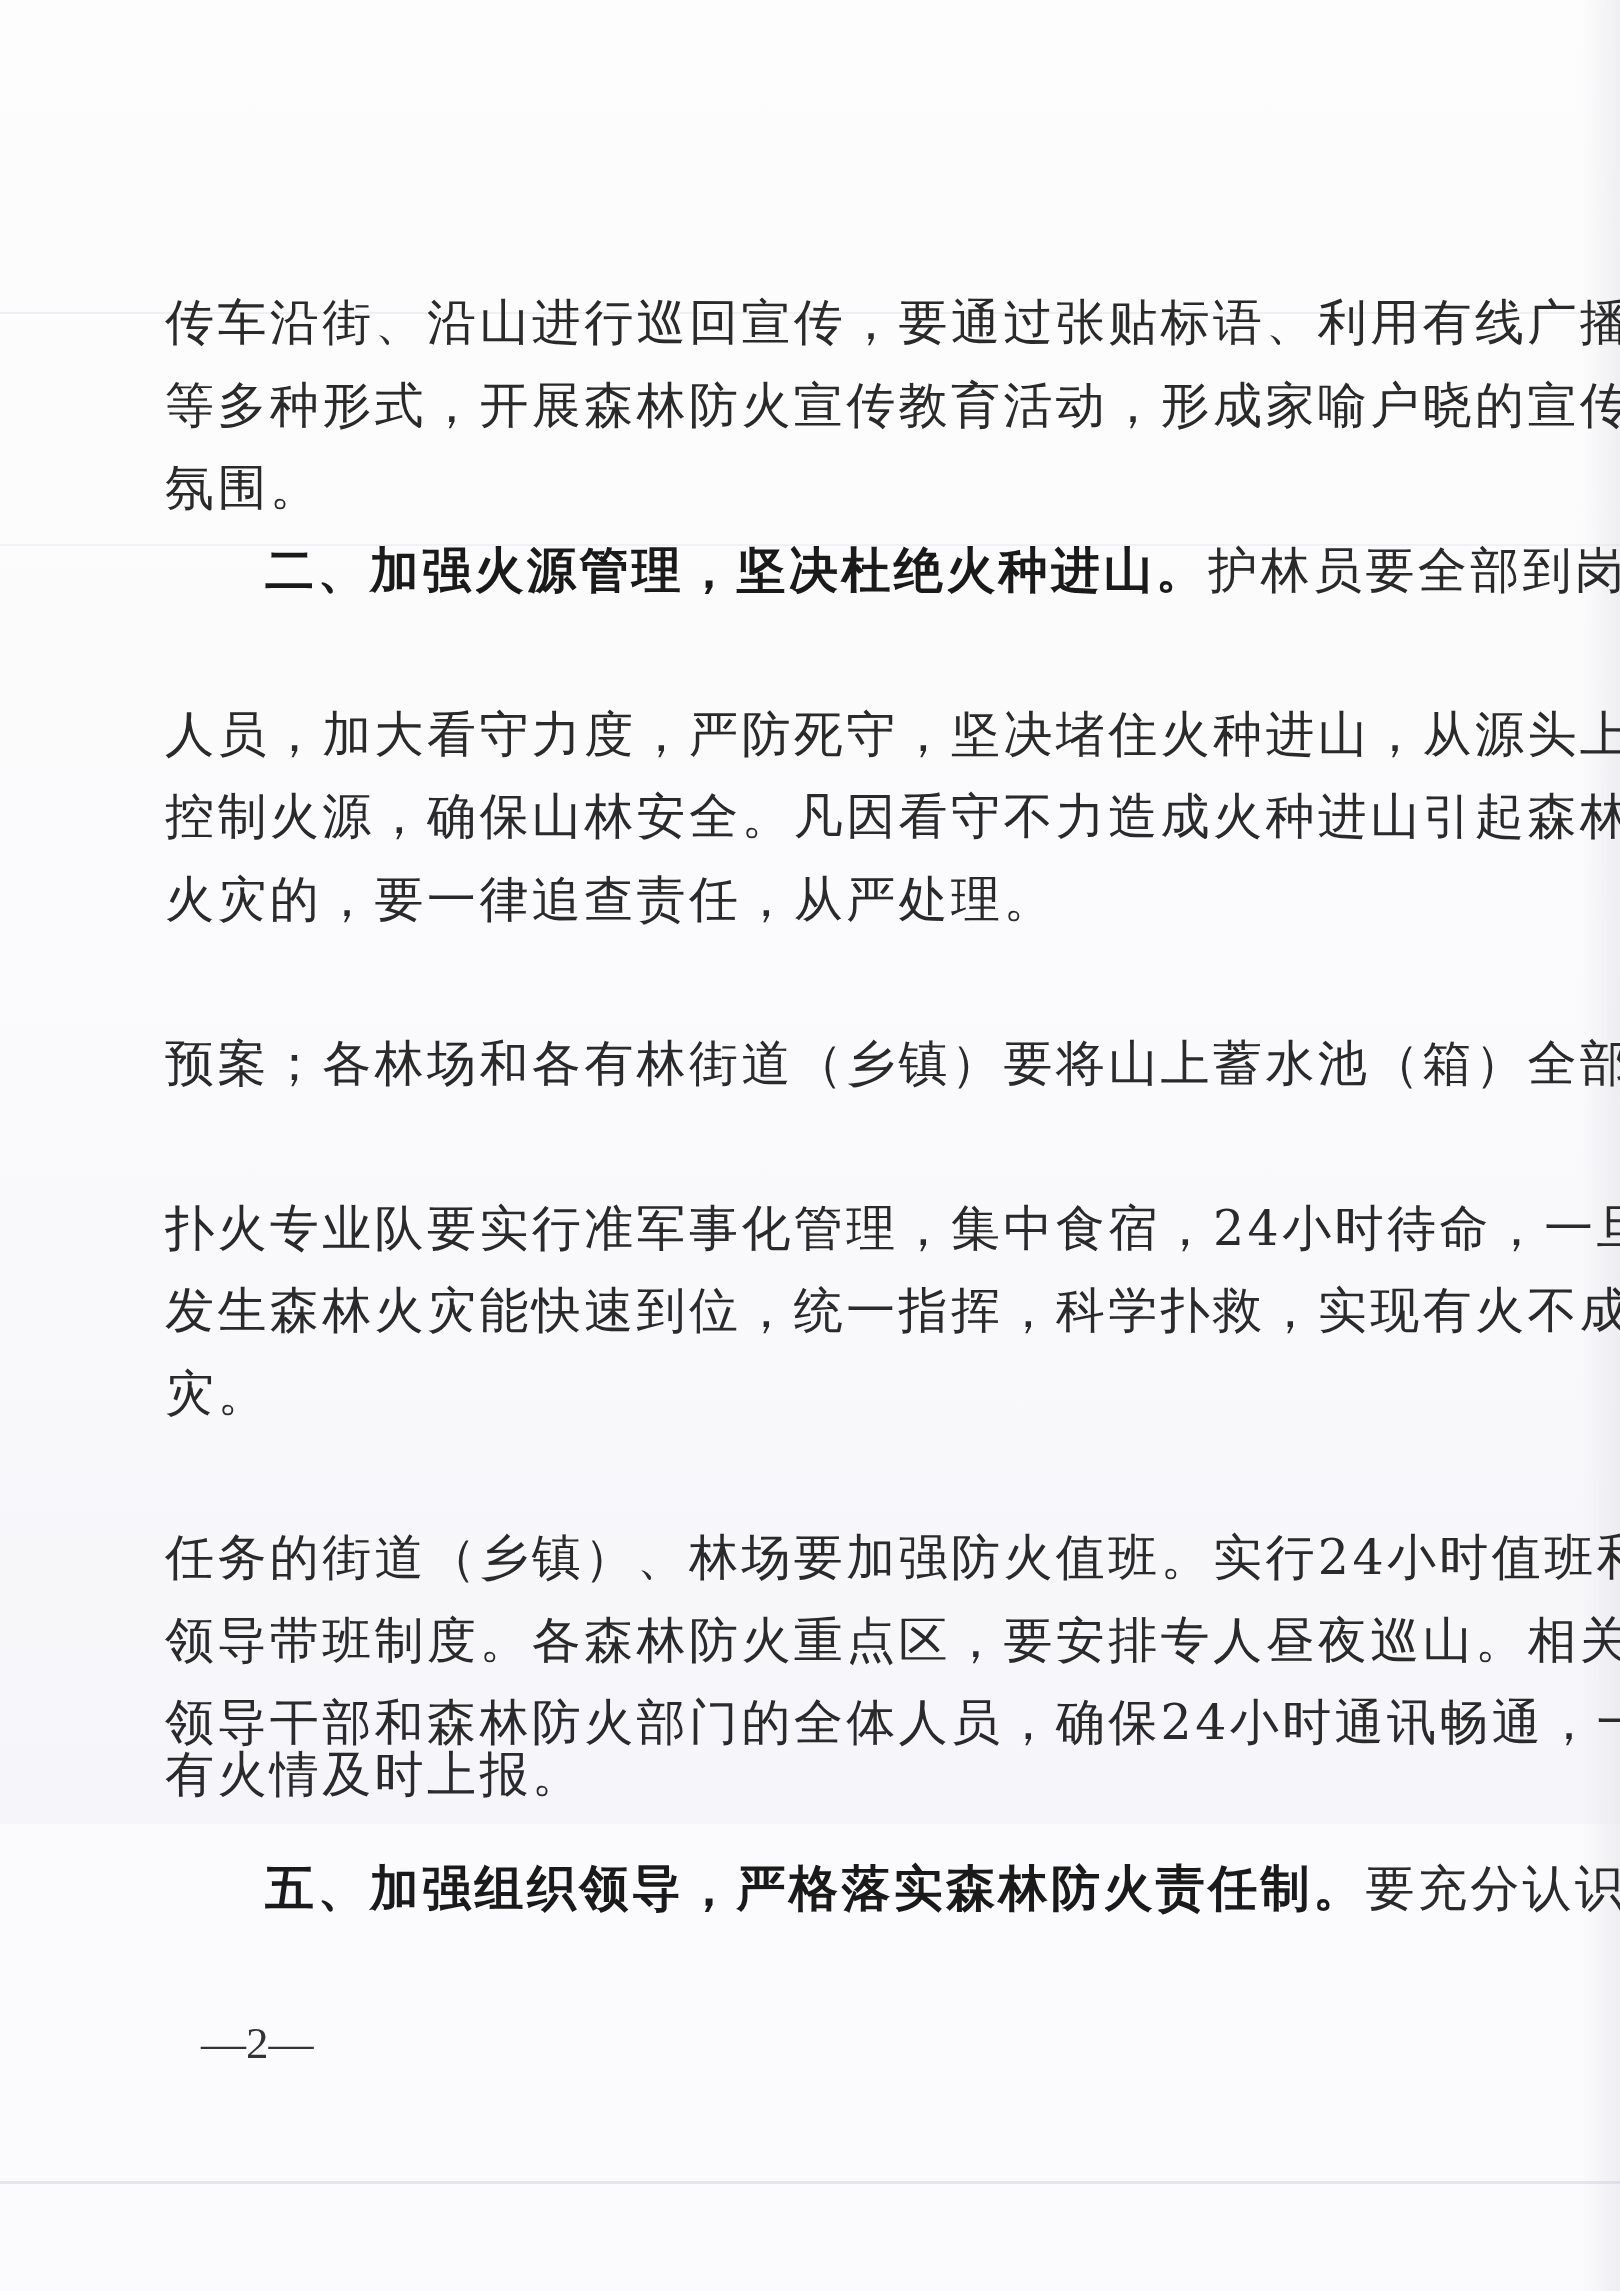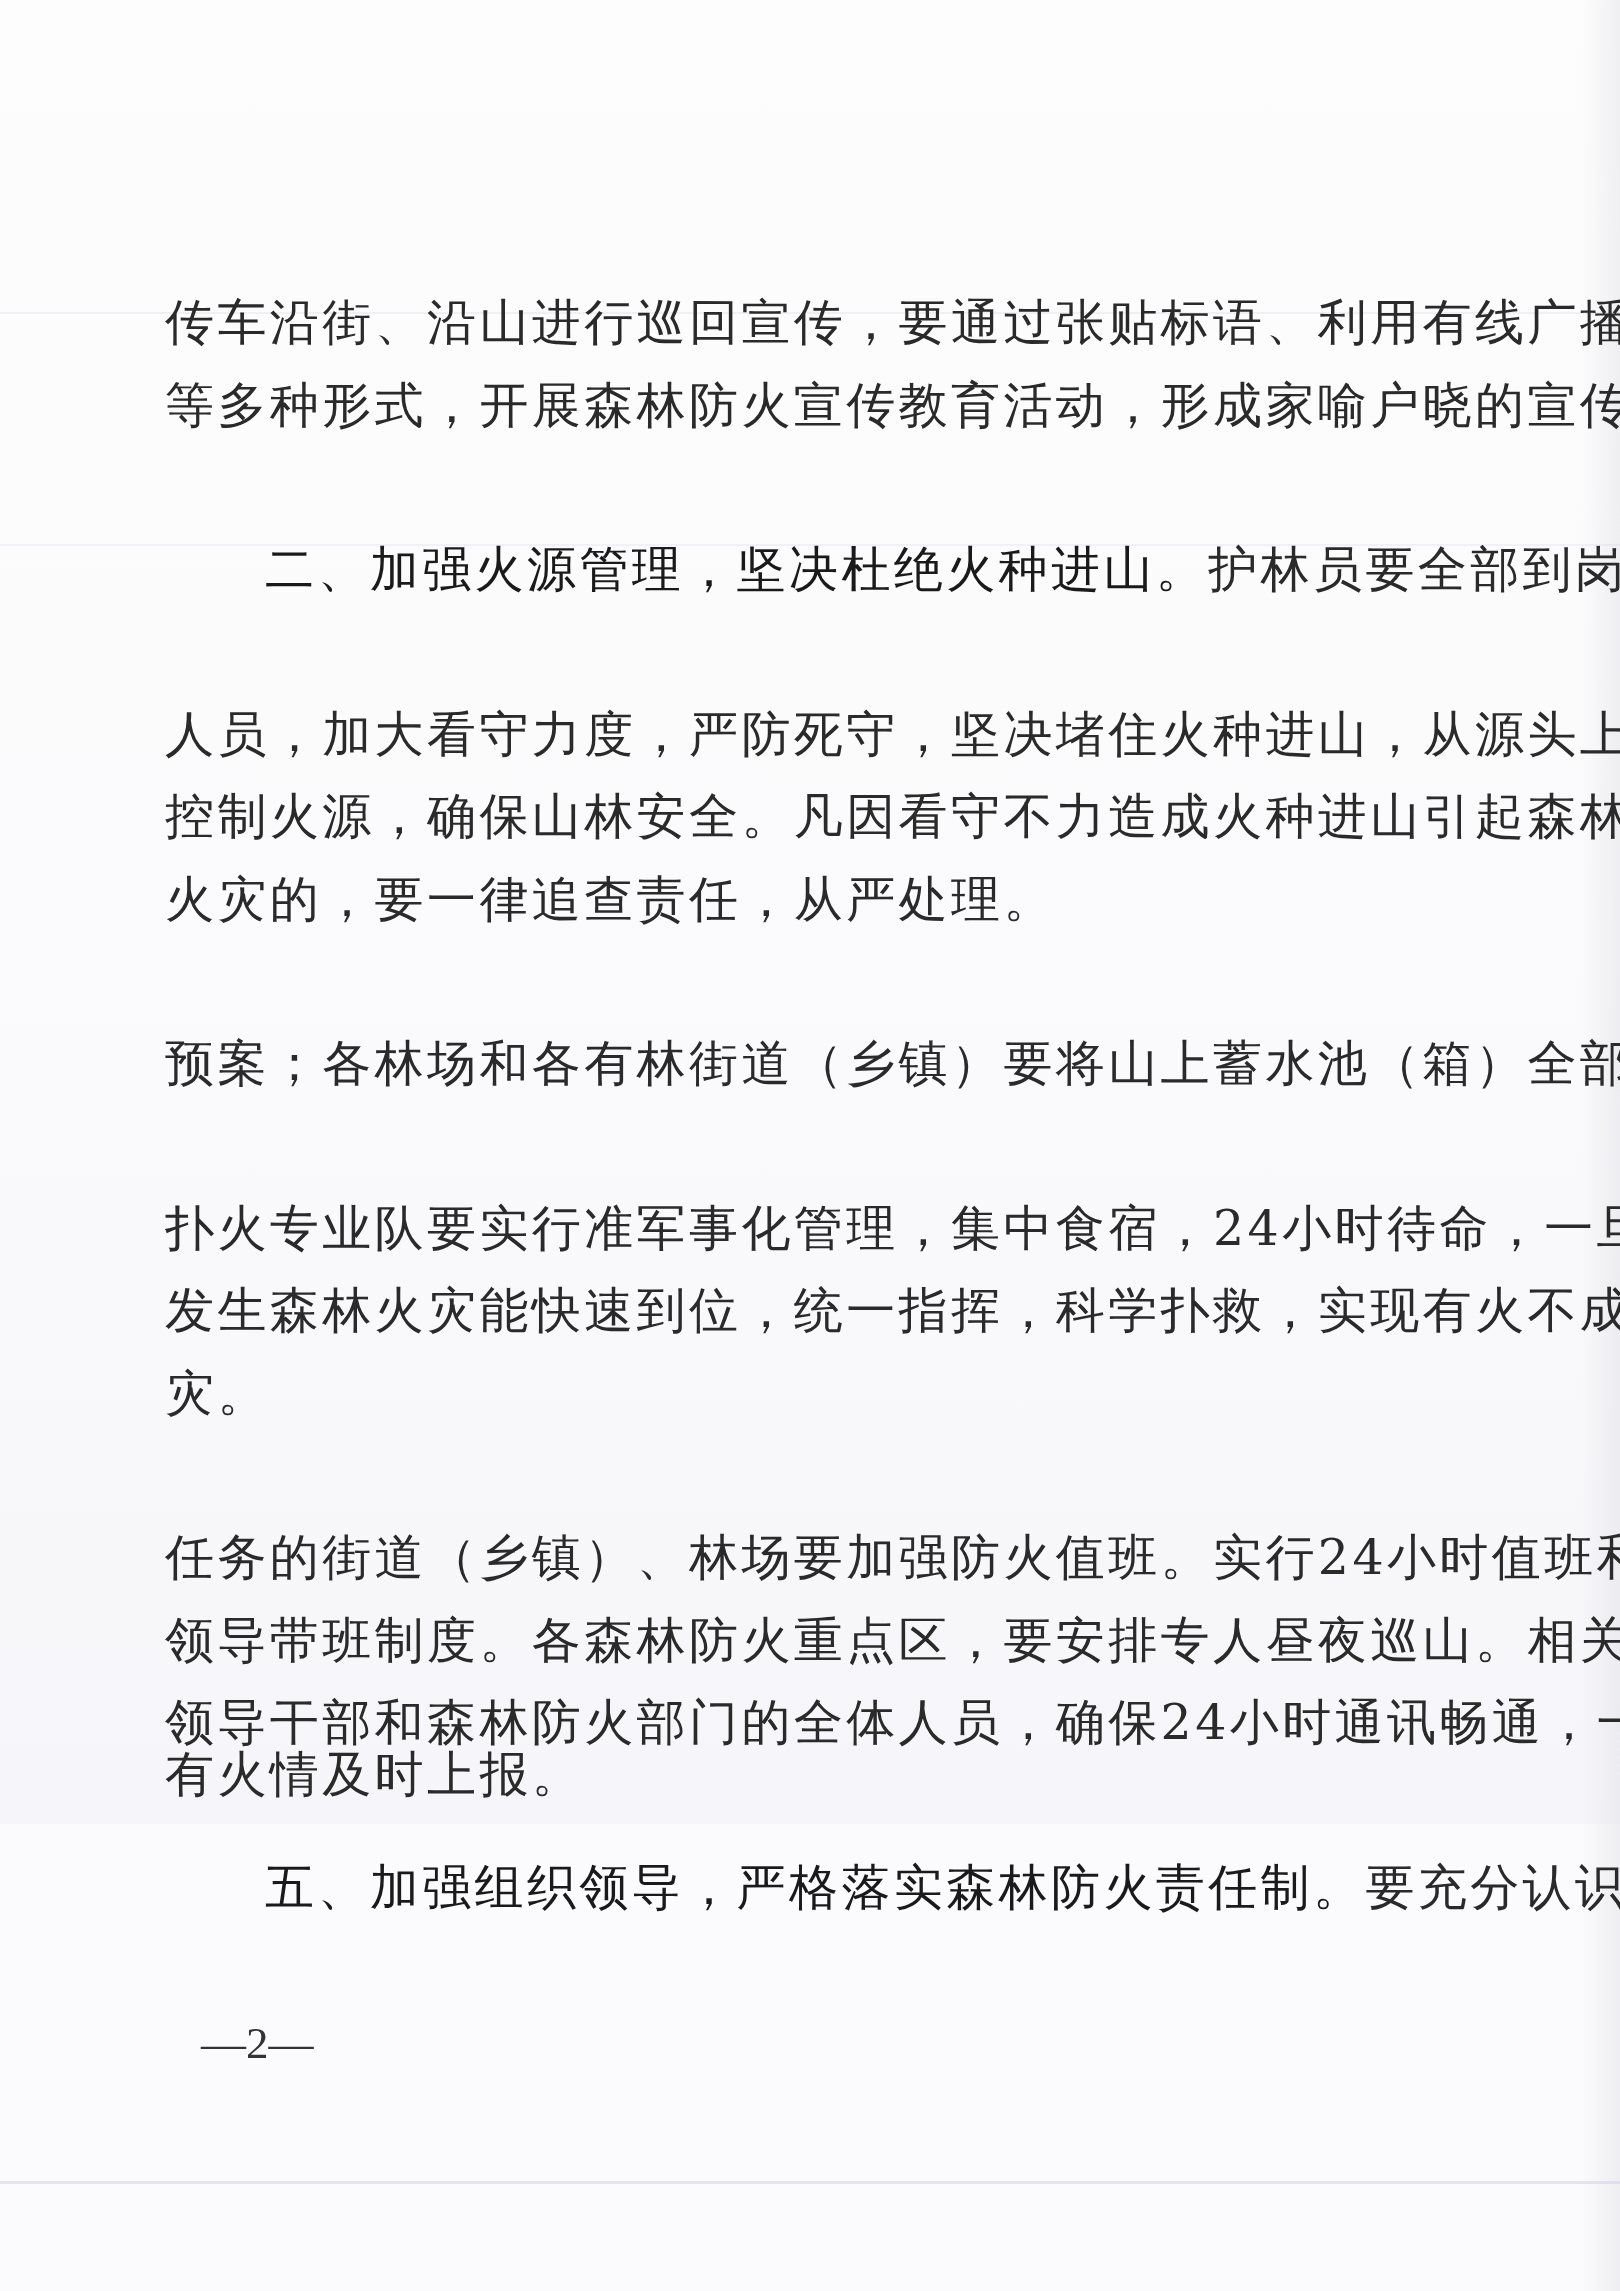--- a/index.html
+++ b/index.html
@@ -3,38 +3,39 @@
 <meta charset="utf-8">
 <style>
   html,body{margin:0;padding:0;}
   body{width:1620px;height:2292px;background:#fbfbfd;position:relative;overflow:hidden;
        font-family:"DejaVu Serif","Liberation Serif",serif;color:#2a2a2a;}
   .page{position:absolute;left:0;top:0;width:1620px;height:1824px;
         background:linear-gradient(180deg,#fdfdfd 0%,#fafafc 60%,#f6f6fa 100%);}
   .line{position:absolute;left:165px;width:1225px;height:82px;line-height:82px;
         font-size:49px;white-space:nowrap;letter-spacing:3.4px;}
   .line.indent{left:265px;width:1125px;}
-  .bold{font-weight:normal;color:#1a1a1a;}
+  .bold{font-weight:bold;color:#1a1a1a;}
   .just{text-align:justify;text-align-last:justify;}
   .pagenum{position:absolute;left:201px;top:2017px;font-size:45px;font-family:"Liberation Serif",serif;color:#333;}
   .scanline{position:absolute;left:0;width:1620px;height:2px;background:#e6e6f2;}
   .edge{position:absolute;right:0;top:0;width:39px;height:2292px;background:linear-gradient(90deg,rgba(0,0,0,0),rgba(200,200,210,0.25));}
 </style>
 </head>
 <body>
 
 <div class="page">
 
   <div class="scanline" style="top:312px;opacity:.6"></div>
   <div class="scanline" style="top:544px;opacity:.5"></div>
   <div class="scanline" style="top:2181px;background:#e4e4f4;height:2.9px"></div>
   <div class="edge"></div>
 
   <div class="line just" style="top:282px">传车沿街、沿山进行巡回宣传，要通过张贴标语、利用有线广播</div>
   <div class="line just" style="top:365px">等多种形式，开展森林防火宣传教育活动，形成家喻户晓的宣传</div>
+  <div class="line" style="top:447px">氛围。</div>
 
   <div class="line indent" style="top:529px">
     <span class="bold">二、加强火源管理，坚决杜绝火种进山。</span><span>护林员要全部到岗</span>
   </div>
   <div class="line just" style="top:694px">人员，加大看守力度，严防死守，坚决堵住火种进山，从源头上</div>
   <div class="line just" style="top:776px">控制火源，确保山林安全。凡因看守不力造成火种进山引起森林</div>
   <div class="line" style="top:859px">火灾的，要一律追查责任，从严处理。</div>
 
   <div class="line just" style="top:1023px">预案；各林场和各有林街道（乡镇）要将山上蓄水池（箱）全部</div>
   <div class="line just" style="top:1188px">扑火专业队要实行准军事化管理，集中食宿，24小时待命，一旦</div>

